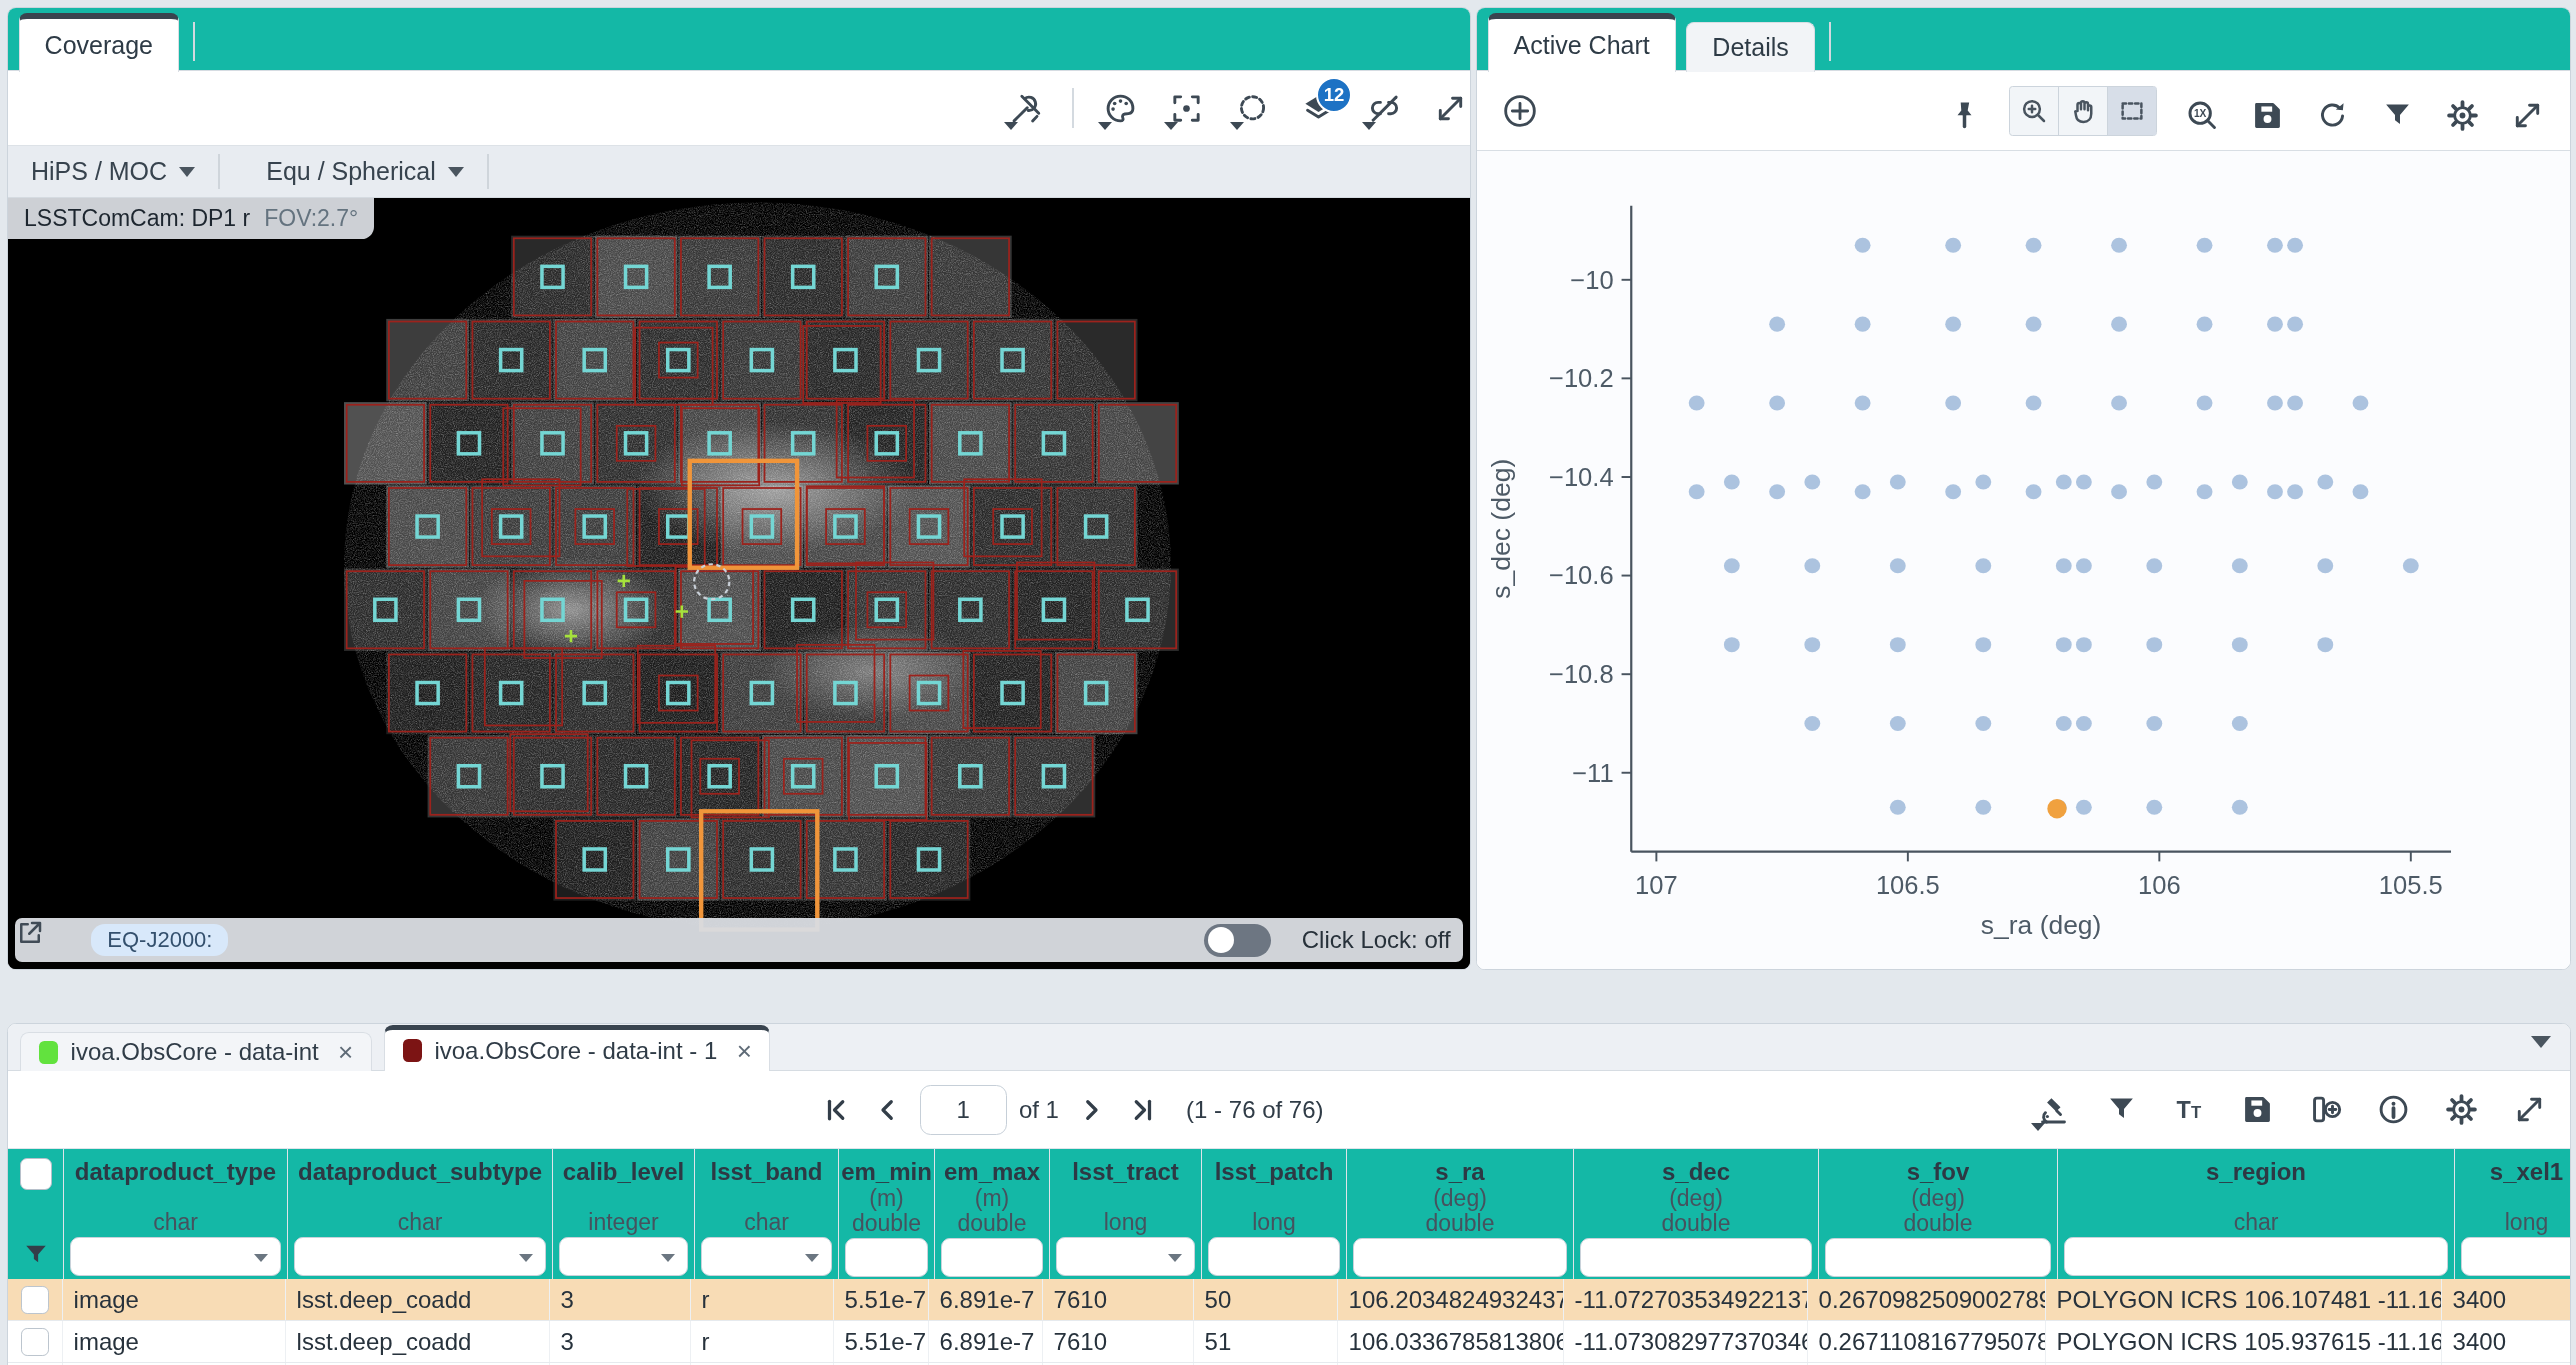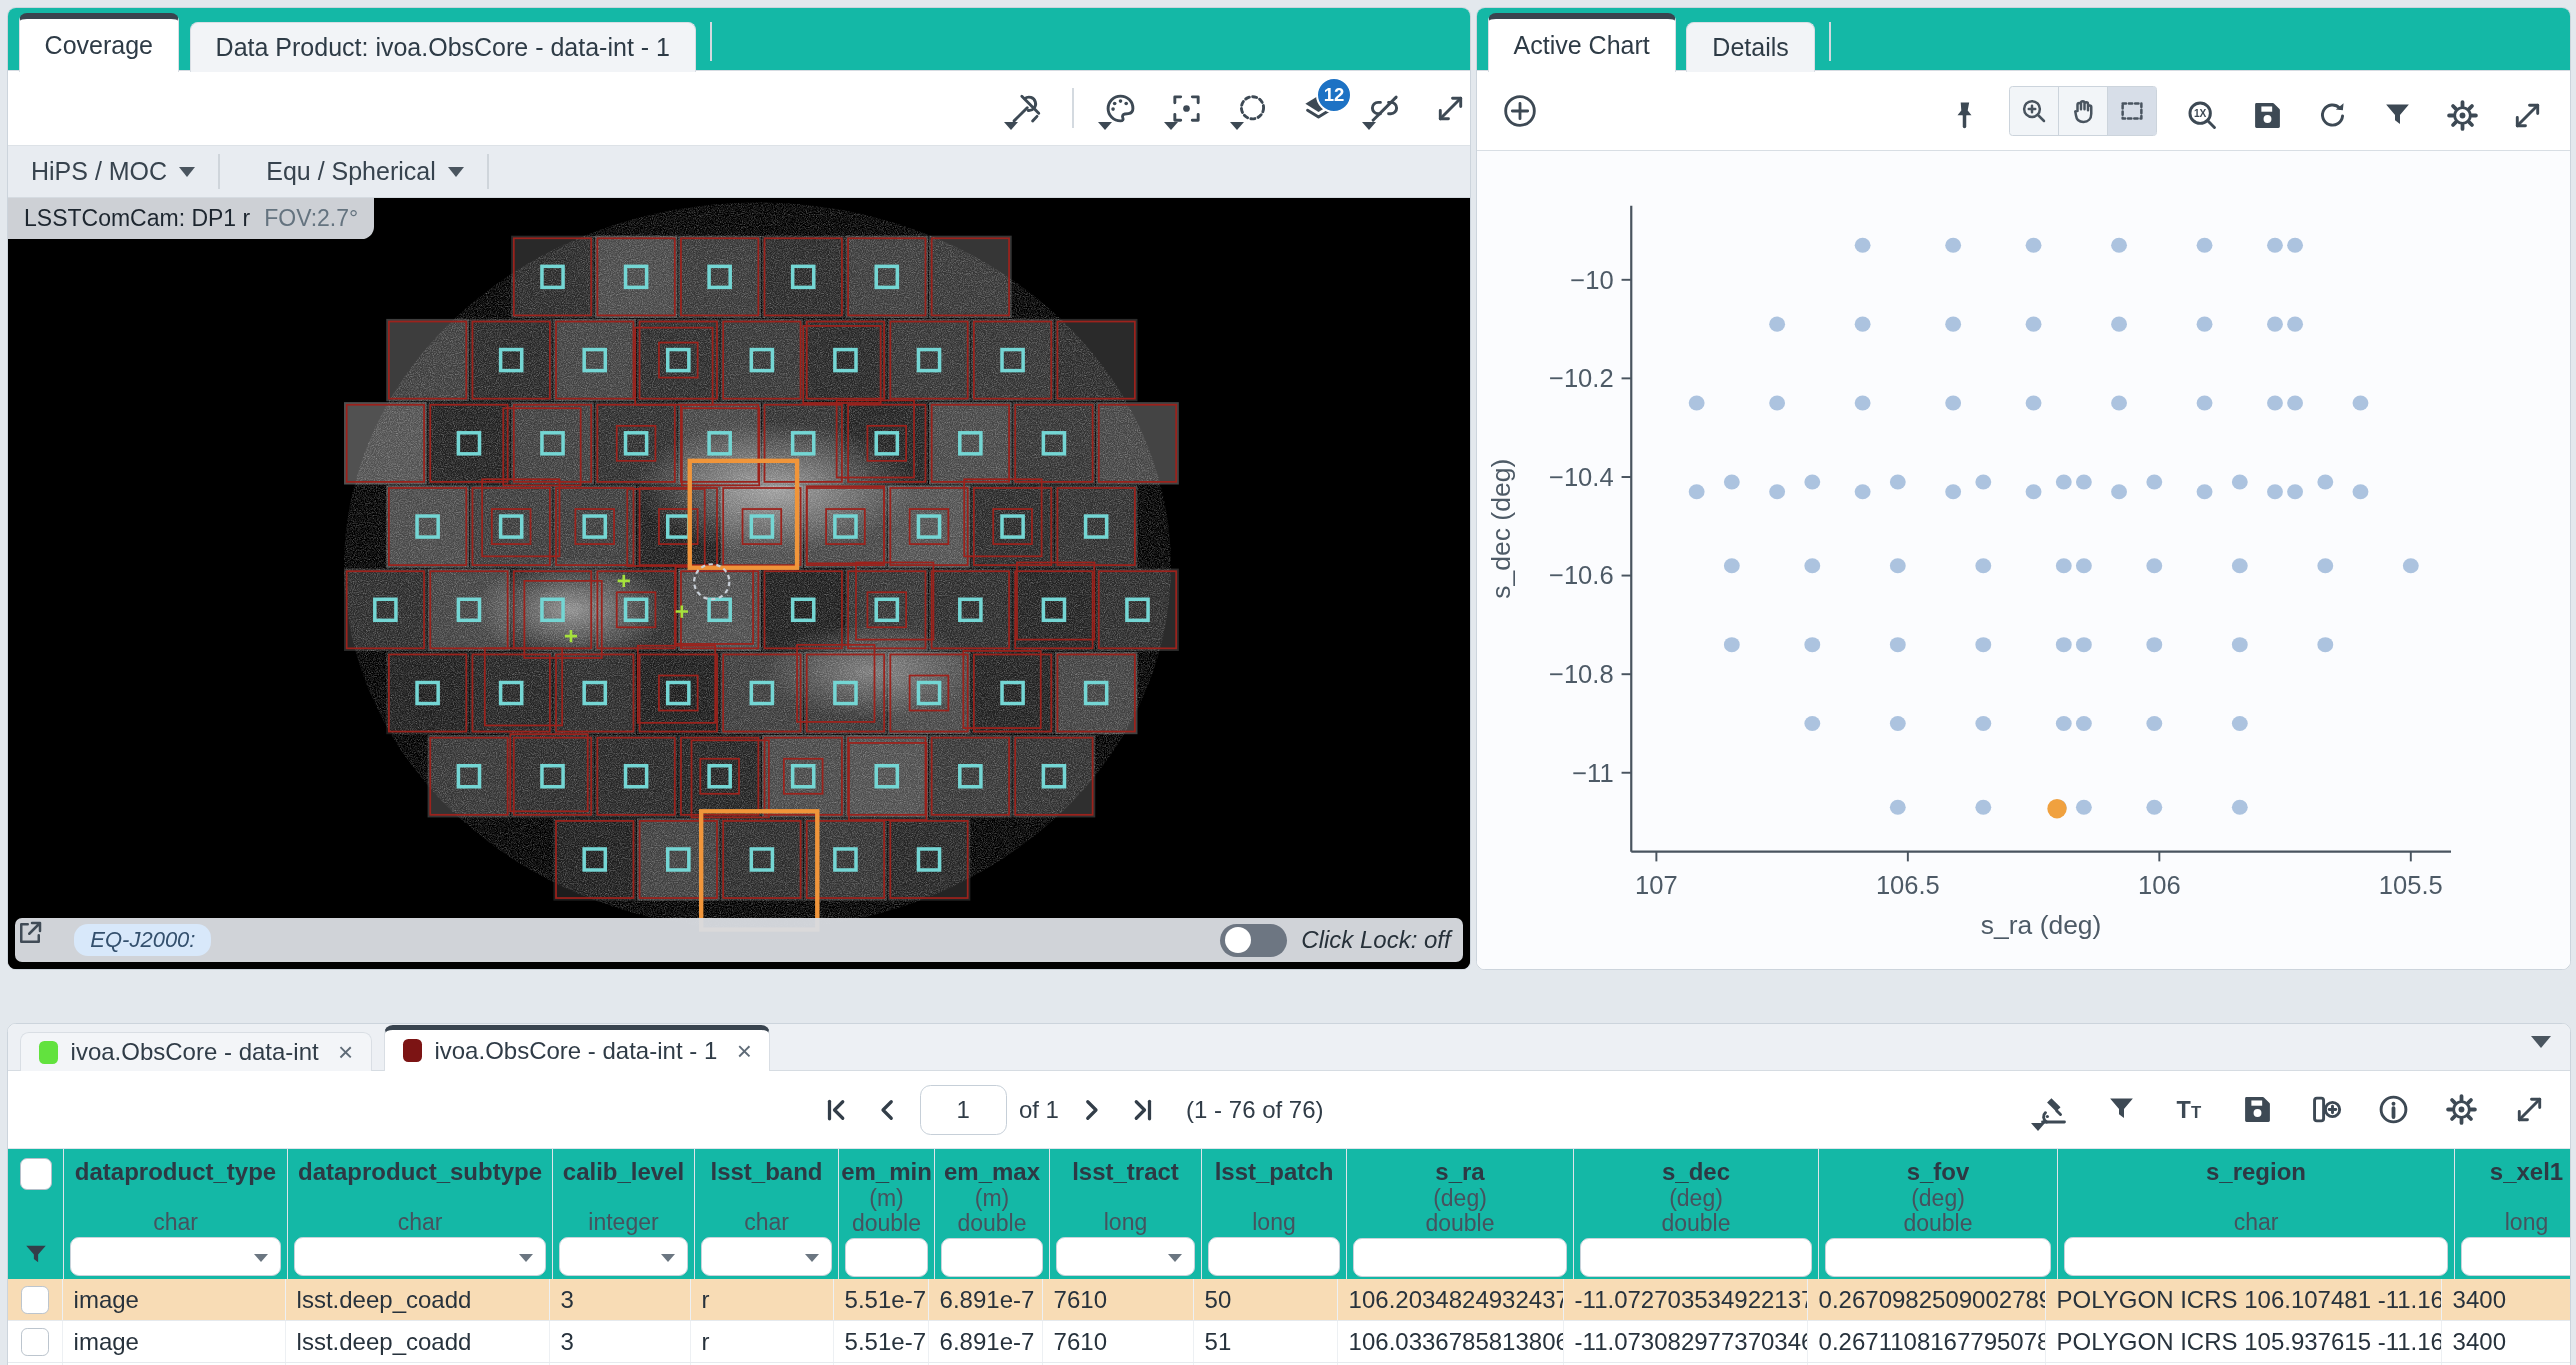--- a/index.html
+++ b/index.html
@@ -56,21 +56,21 @@
 
   
   .imagearea{flex:1;position:relative;background:#000;overflow:hidden;}
   .imagearea svg{position:absolute;inset:0;}
   .chip{position:absolute;top:0;left:0;background:rgba(213,217,222,0.96);
         border-radius:0 0 12.3px 0;padding:7px 16px;font-size:23px;display:flex;gap:14px;}
   .chip-t{color:#1d262f;}
   .chip-f{color:#64737f;}
   .imgbar{position:absolute;left:7px;right:7px;bottom:7px;height:44px;border-radius:7px;
           background:rgba(216,220,225,0.96);display:flex;align-items:center;
-          padding:0 12.3px;gap:14px;font-style:italic;}
+          padding:0 12.3px;gap:31px;}
   .ibtn{width:33px;height:33px;color:#414c57;display:flex;align-items:center;justify-content:center;cursor:pointer;}
   .coordpill{background:#d8e8fa;border-radius:14px;padding:2.6px 16px;font-size:22px;color:#34506d;}
   .spacer{flex:1;}
   .toggle{width:67px;height:33px;border-radius:16.7px;background:#6d7682;position:relative;cursor:pointer;}
   .knob{position:absolute;left:4.4px;top:3.5px;width:26px;height:26px;border-radius:50%;background:#fff;}
   .locklabel{font-size:24px;color:#27313a;}
 
   
   .chartarea{flex:1;border-top:0.9px solid #d8dee4;background:#fbfcfe;}
   .chartarea svg{width:100%;height:100%;}
@@ -125,23 +125,20 @@
 </style>
 </head>
 <body>
 
 <div class="page">
 
   <div class="panel" id="coverage-panel">
     <div class="tabbar">
       <div class="tab active">
         <span>Coverage</span>
-      </div>
-      <div class="tab">
-        <span>Data Product: ivoa.ObsCore - data-int - 1</span>
       </div>
       <div class="tab-divider"></div>
     </div>
     <div class="covtoolbar" id="cov-toolbar">
         <div class="tbtn">
           <svg class="icn " viewBox="0 0 24 24" fill="none" stroke="currentColor" stroke-width="2" stroke-linecap="round" stroke-linejoin="round">
             <path d="M3.5 20.5 L12.5 11.5"></path>
             <path d="M10.8 5.2 a4.6 4.6 0 1 1 2.4 8.2"></path>
             <path d="M8.8 3.6 l11.6 11.6"></path>
             <path d="M19.2 17.4 l-3 3.2"></path>

